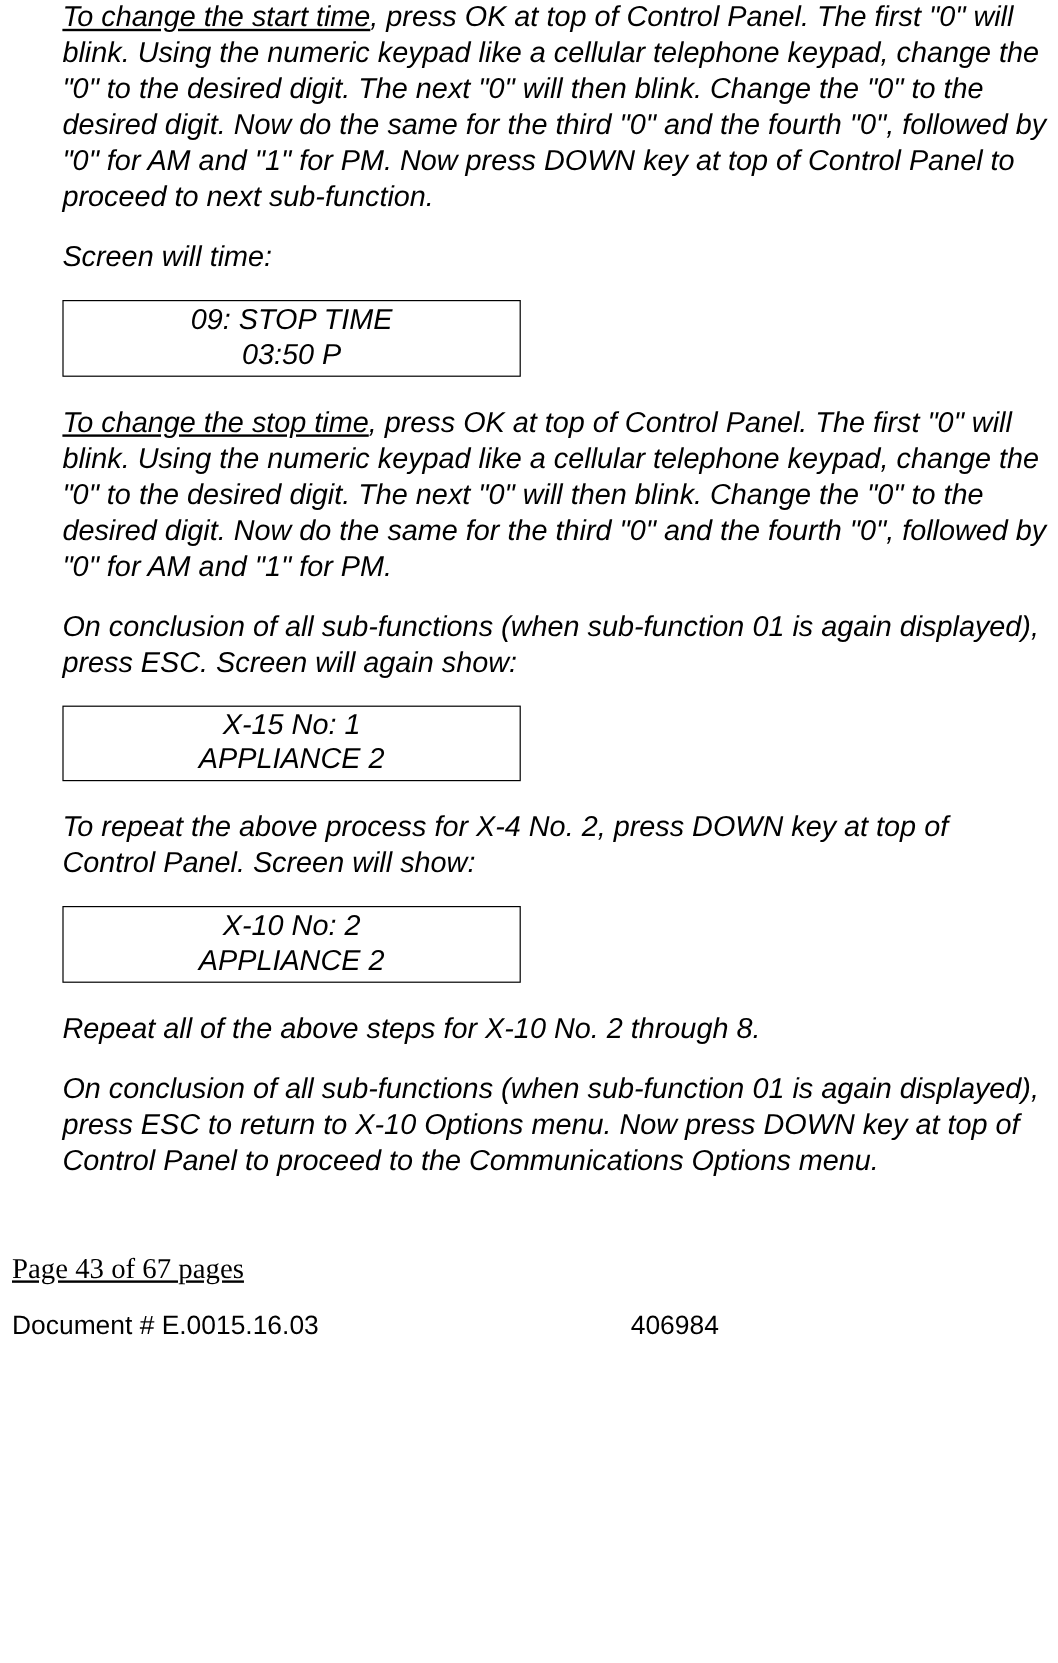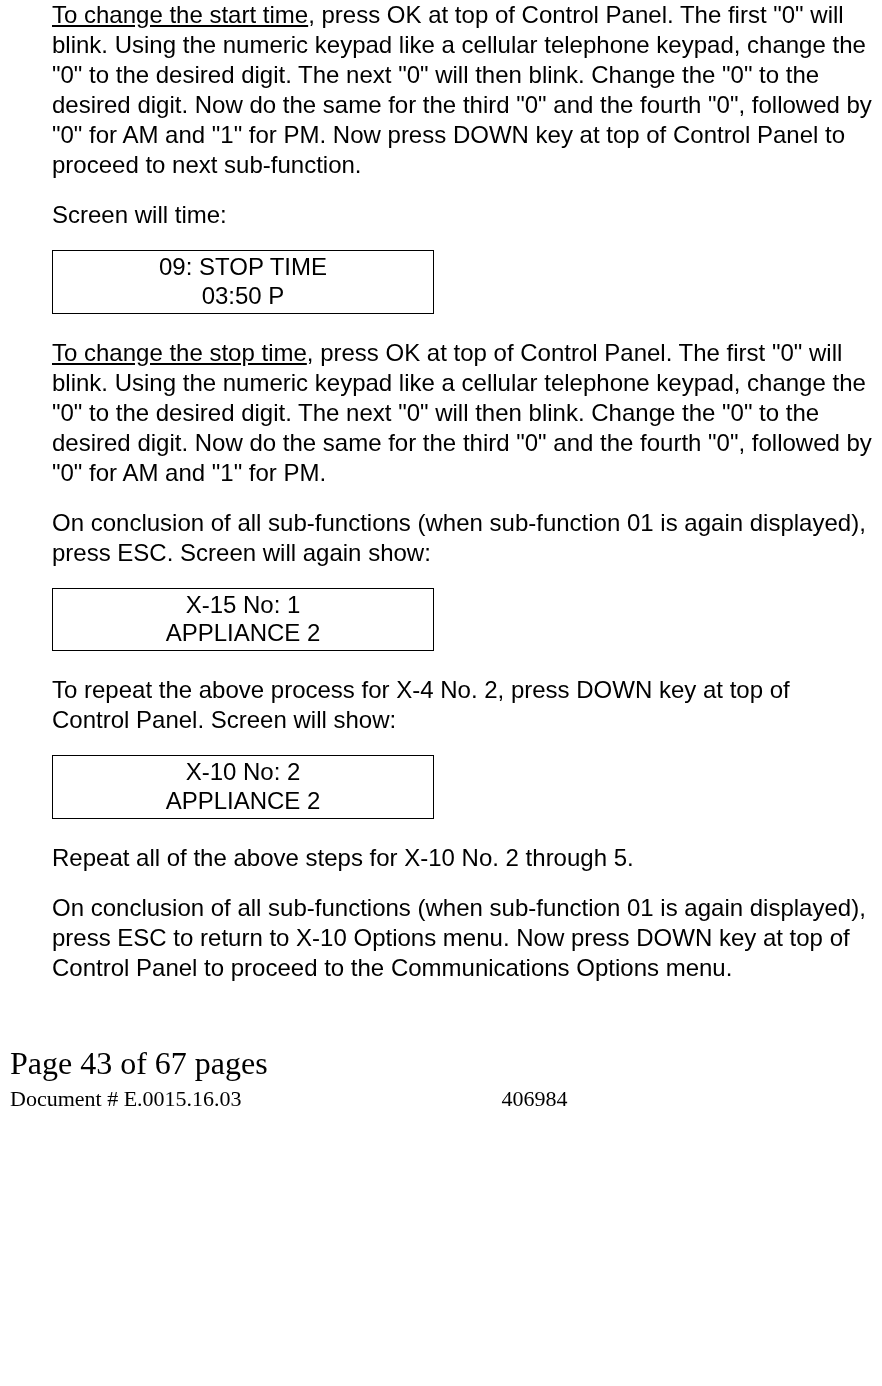--- a/index.html
+++ b/index.html
@@ -6,45 +6,47 @@
       font-family: Arial, Helvetica, sans-serif;
       font-size: 24px;
       line-height: 1.25;
       margin: 0;
       padding: 0 10px;
       color: #000;
       width: 862px;
     }
     .content {
       padding-left: 42px;
+      font-style: italic;
     }
     p {
       margin: 0 0 20px 0;
     }
     .underline {
       text-decoration: underline;
     }
     .screen-box {
       border: 1px solid #000;
       width: 380px;
       text-align: center;
       padding: 2px 0;
       margin-bottom: 24px;
       line-height: 1.2;
     }
     .footer {
       margin-top: 60px;
     }
     .page-info {
       font-family: "Times New Roman", Times, serif;
-      font-size: 32px;
-      margin-bottom: 2px;
+      font-size: 24px;
+      margin-bottom: 18px;
+      text-decoration: underline;
     }
     .doc-info {
-      font-family: Liberation Serif, serif;
+      font-family: Liberation Sans, sans-serif;
       font-size: 22px;
     }
     .doc-info span.right {
       display: inline-block;
       margin-left: 260px;
     }
   </style>
 </head>
 <body>
 
@@ -68,21 +70,21 @@
     <div>APPLIANCE 2</div>
   </div>
 
   <p>To repeat the above process for X-4 No. 2, press DOWN key at top of Control Panel. Screen will show:</p>
 
   <div class="screen-box">
     <div>X-10 No: 2</div>
     <div>APPLIANCE 2</div>
   </div>
 
-  <p>Repeat all of the above steps for X-10 No. 2 through 5.</p>
+  <p>Repeat all of the above steps for X-10 No. 2 through 8.</p>
 
   <p>On conclusion of all sub-functions (when sub-function 01 is again displayed), press ESC to return to X-10 Options menu. Now press DOWN key at top of Control Panel to proceed to the Communications Options menu.</p>
 </div>
 
 <div class="footer">
   <div class="page-info">Page 43 of  67 pages</div>
   <div class="doc-info">
     <span>Document # E.0015.16.03</span><span class="right">406984</span>
   </div>
 </div>

